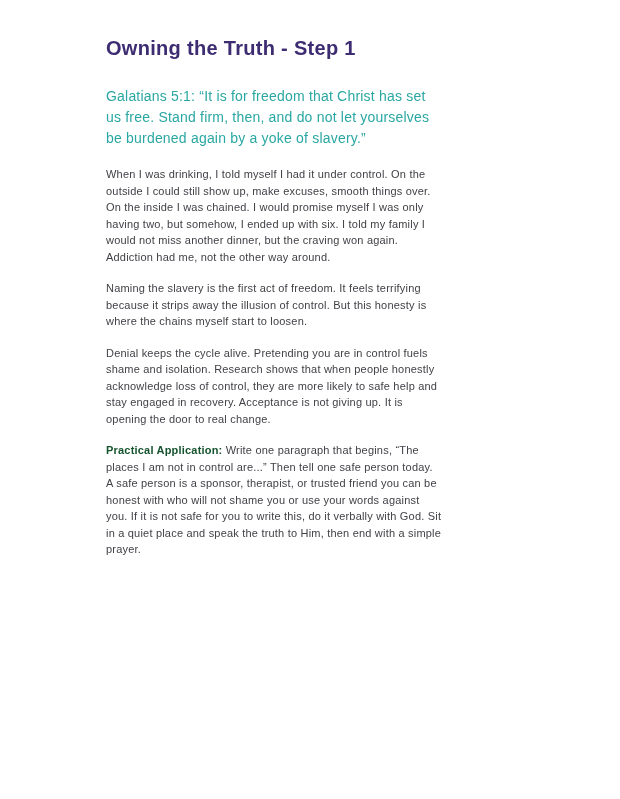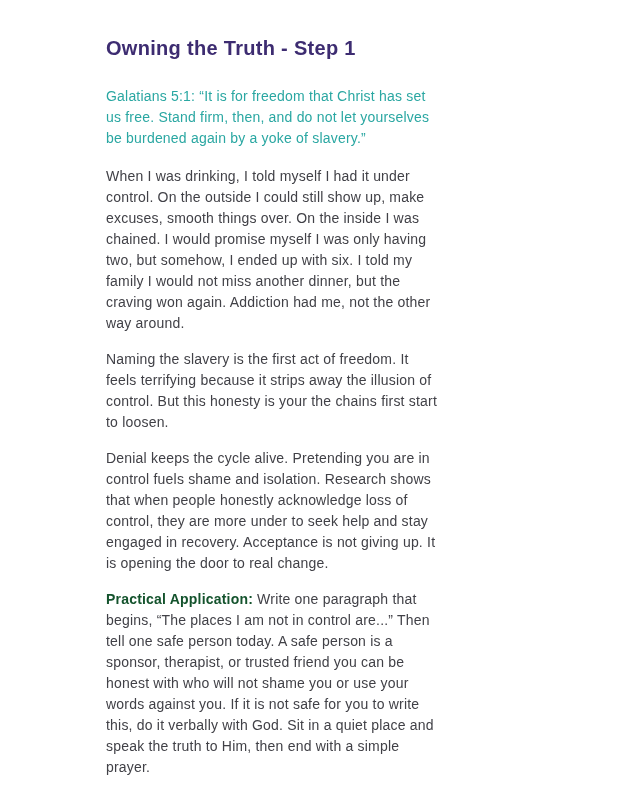--- a/index.html
+++ b/index.html
@@ -26,21 +26,21 @@
   }
   .scripture {
     color: #2aa7a2;
     font-size: 14px;
     line-height: 1.5;
     letter-spacing: 0.2px;
     margin: 0 0 17px 0;
   }
   .body-para {
     color: #414147;
-    font-size: 14px;
+    font-size: 11px;
     line-height: 1.5;
     letter-spacing: 0.2px;
     margin: 0 0 15px 0;
   }
   .section-heading {
     color: #2aa7a2;
     font-size: 16px;
     font-weight: 700;
     letter-spacing: 0.2px;
     margin: 23px 0 7px 0;
@@ -56,20 +56,20 @@
 
 <div class="page">
 
   <h1 class="page-title">Owning the Truth - Step 1</h1>
 
   <p class="scripture">Galatians 5:1: “It is for freedom that Christ has set us free. Stand firm, then, and do not let yourselves be burdened again by a yoke of slavery.”</p>
 
   <p class="body-para">When I was drinking, I told myself I had it under control. On the outside I could still show up, make excuses, smooth things over. On the inside I was chained. I would promise myself I was only having two, but somehow, I ended up with six. I told my family I would not miss another dinner, but the craving won again. Addiction had me, not the other way around.</p>
 
 
-  <p class="body-para">Naming the slavery is the first act of freedom. It feels terrifying because it strips away the illusion of control. But this honesty is your the chains first start to loosen.</p>
+  <p class="body-para">Naming the slavery is the first act of freedom. It feels terrifying because it strips away the illusion of control. But this honesty is where the chains myself start to loosen.</p>
 
 
-  <p class="body-para">Denial keeps the cycle alive. Pretending you are in control fuels shame and isolation. Research shows that when people honestly acknowledge loss of control, they are more under to seek help and stay engaged in recovery. Acceptance is not giving up. It is opening the door to real change.</p>
+  <p class="body-para">Denial keeps the cycle alive. Pretending you are in control fuels shame and isolation. Research shows that when people honestly acknowledge loss of control, they are more likely to safe help and stay engaged in recovery. Acceptance is not giving up. It is opening the door to real change.</p>
 
   <p class="body-para"><span class="inline-label">Practical Application:</span><span> Write one paragraph that begins, “The places I am not in control are...” Then tell one safe person today. A safe person is a sponsor, therapist, or trusted friend you can be honest with who will not shame you or use your words against you. If it is not safe for you to write this, do it verbally with God. Sit in a quiet place and speak the truth to Him, then end with a simple prayer.</span></p>
 
 </div>
 
 </body></html>

